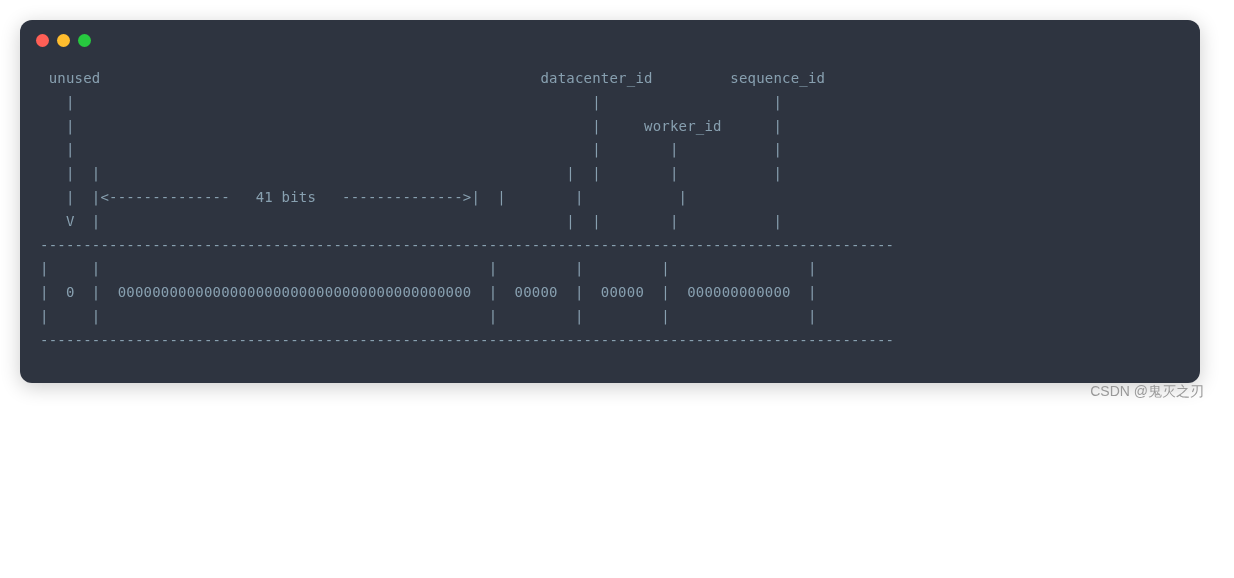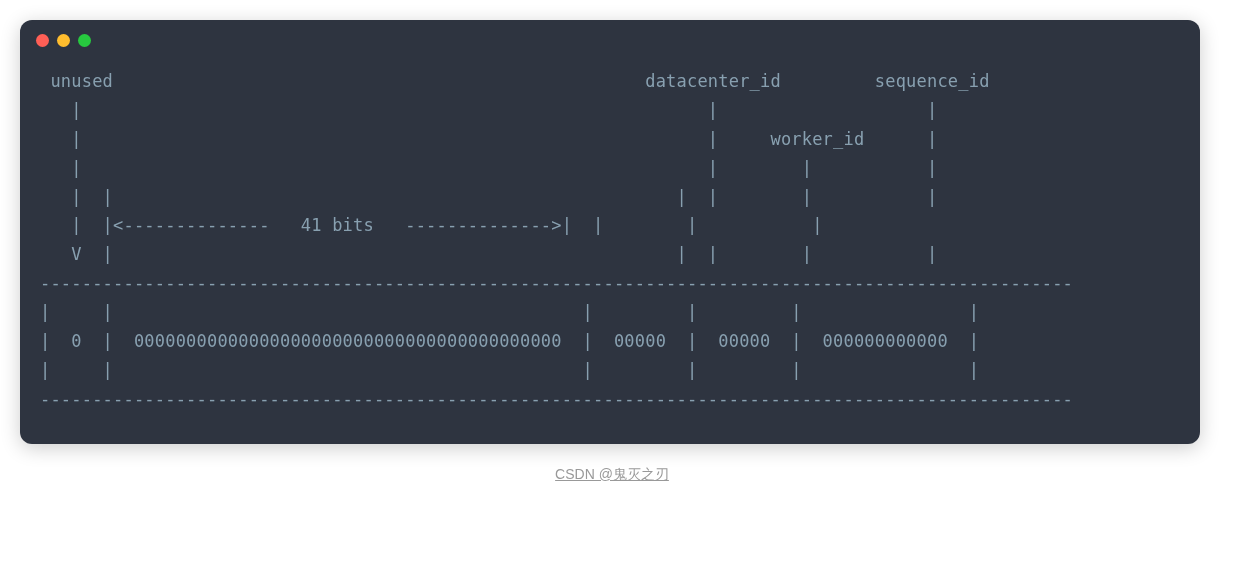--- a/index.html
+++ b/index.html
@@ -26,34 +26,33 @@
     width: 13px;
     height: 13px;
     border-radius: 50%;
   }
   .dot.red { background: #ff5f56; }
   .dot.yellow { background: #ffbd2e; }
   .dot.green { background: #27c93f; }
   .content {
     padding: 10px 20px 30px 20px;
     color: #88a0b0;
-    font-size: 17px;
+    font-size: 14px;
     line-height: 1.7;
     white-space: pre;
     font-weight: 400;
     letter-spacing: 0.2px;
   }
   .watermark {
-    text-align: center;
+    text-align: right;
     color: #999;
     font-family: sans-serif;
     font-size: 14px;
-    margin-top: 22px;
+    margin-top: 0;
     padding-right: 10px;
-    text-decoration: underline;
   }
 </style>
 </head>
 <body>
 
 <div class="window">
   <div class="titlebar">
     <div class="dot red"></div>
     <div class="dot yellow"></div>
     <div class="dot green"></div>

